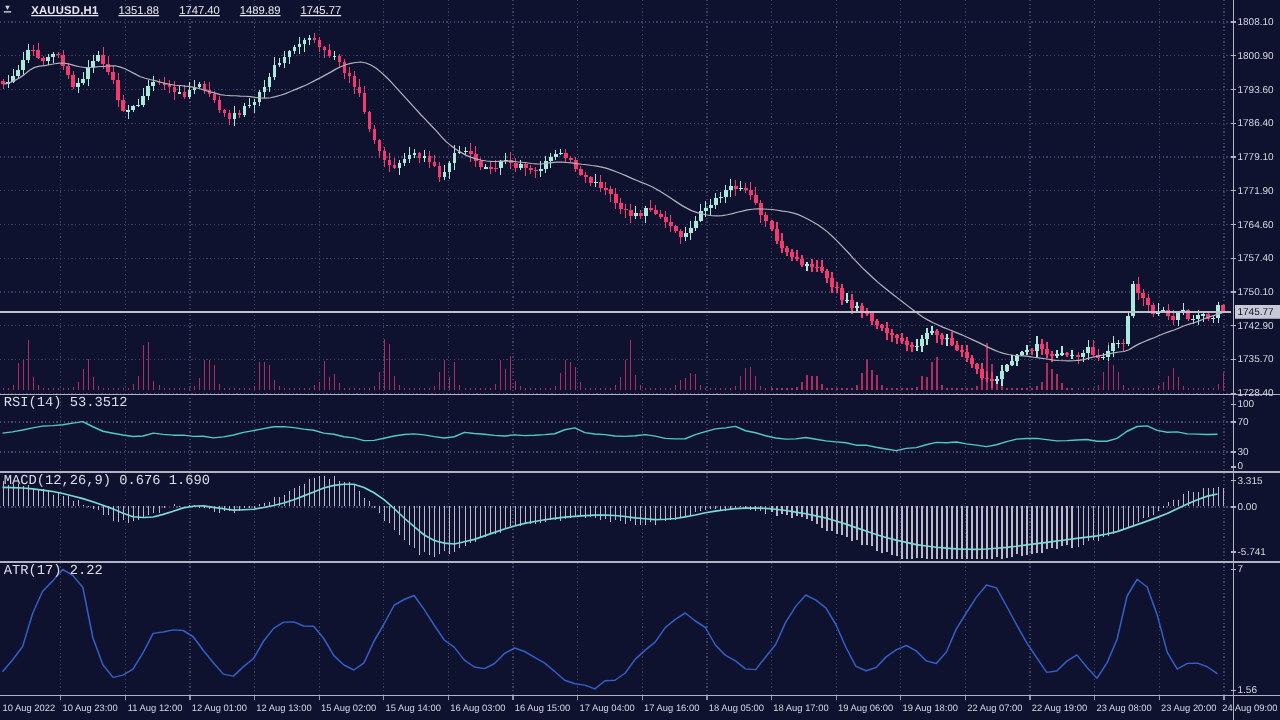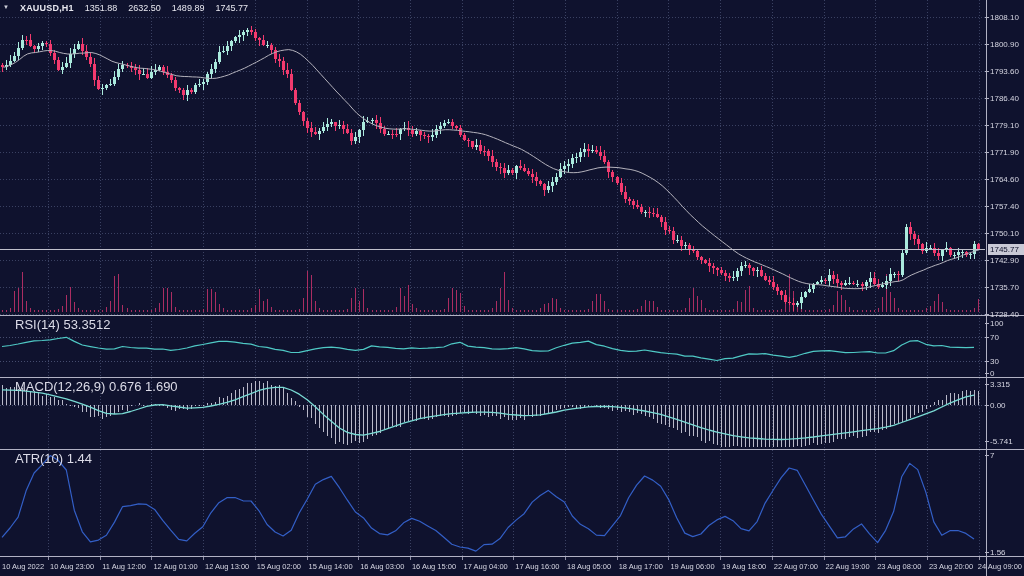--- a/index.html
+++ b/index.html
@@ -1,23 +1,23 @@
 <!DOCTYPE html>
 <html><head>
 <meta charset="utf-8">
 <style>
   html,body{margin:0;padding:0;background:#0f122e;}
   #app{position:relative;width:1024px;height:576px;background:#0f122e;overflow:hidden;
        font-family:"Liberation Sans",sans-serif;}
   #plot{position:absolute;left:0;top:0;}
   .overlay{position:absolute;color:#e8e8f0;white-space:nowrap;pointer-events:none;}
-  .title-row{left:3px;top:3px;font-size:9px;display:flex;gap:11px;align-items:center;}
+  .title-row{left:3px;top:3px;font-size:9px;display:flex;gap:16px;align-items:center;text-decoration:underline;}
   .title-row .sym{font-weight:bold;letter-spacing:.2px;}
   .title-row .marker{font-size:6px;color:#cfd0da;transform:translateY(-1px);}
-  .ind-label{font-size:13px;color:#dcdce8;left:15px;}
+  .ind-label{font-size:11px;color:#dcdce8;left:3px;font-family:Liberation Mono, monospace;}
   .price-badge{position:absolute;left:988px;width:34px;height:11px;background:#c9c9d6;
        color:#0c0f28;font-size:8px;line-height:11px;padding-left:2px;font-family:"Liberation Sans",sans-serif;}
 </style>
 </head>
 <body>
 
 <div id="app">
   <svg id="plot" width="1024" height="576">
       <g>
         <line x1="48.5" y1="0" x2="48.5" y2="556" stroke="#3a4162" stroke-width="1" stroke-dasharray="1 2" shape-rendering="crispEdges"></line>
@@ -1133,23 +1133,23 @@
         <text x="973.1" y="569" text-anchor="end" font-size="7.5" fill="#d6d6e2" font-family="Liberation Sans, sans-serif">23 Aug 20:00</text>
         <line x1="979.1" y1="557" x2="979.1" y2="560" stroke="#8f8fa5" stroke-width="1" shape-rendering="crispEdges"></line>
         <text x="1022" y="569" text-anchor="end" font-size="7.5" fill="#d6d6e2" font-family="Liberation Sans, sans-serif">24 Aug 09:00</text>
       </g>
     </svg>
 
   <div class="overlay title-row">
     <span class="marker">▼</span>
     <span class="sym">XAUUSD,H1</span>
     <span>1351.88</span>
-    <span>2632.50</span>
+    <span>1747.40</span>
     <span>1489.89</span>
     <span>1745.77</span>
   </div>
 
   <div class="overlay ind-label" style="top:317px;">RSI(14) 53.3512</div>
   <div class="overlay ind-label" style="top:379px;">MACD(12,26,9) 0.676 1.690</div>
-  <div class="overlay ind-label" style="top:451px;">ATR(10) 1.44</div>
+  <div class="overlay ind-label" style="top:451px;">ATR(17) 2.22</div>
 
   <div class="price-badge" style="top:244px;">1745.77</div>
 </div>
 
 </body></html>

